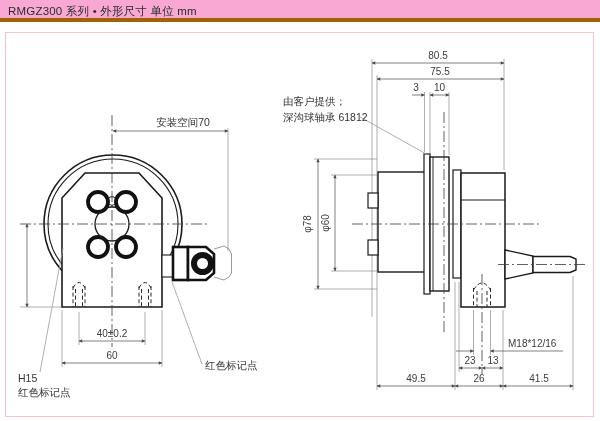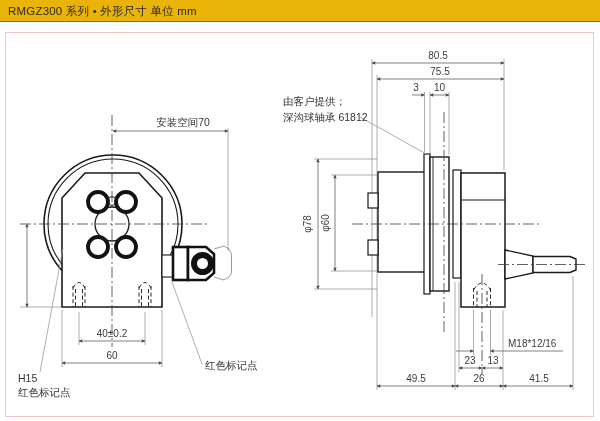--- a/index.html
+++ b/index.html
@@ -1,19 +1,19 @@
 <!DOCTYPE html>
 <html><head>
 <meta charset="utf-8">
 <style>
   html,body{margin:0;padding:0;background:#fff;}
   .page{position:relative;width:600px;height:421px;background:#fff;overflow:hidden;
         font-family:"Liberation Sans","DejaVu Sans",sans-serif;}
-  .titlebar{position:absolute;left:0;top:0;width:600px;height:22px;background:#eab308;
-            border-bottom:1px solid #a16207;box-sizing:border-box;}
+  .titlebar{position:absolute;left:0;top:0;width:600px;height:22px;background:#f9a8d4;
+            border-bottom:4px solid #a16207;box-sizing:border-box;}
   .titlebar span{position:absolute;left:8px;top:4px;font-size:11.5px;color:#2b2b2b;
                  letter-spacing:.2px;font-weight:500;}
   .frame{position:absolute;left:5px;top:32px;width:589px;height:385px;background:#fff;
          border:1px solid #f2c6c6;box-sizing:border-box;}
   svg{position:absolute;left:0;top:0;}
   svg text{font-family:"Liberation Sans","DejaVu Sans",sans-serif;fill:#3c3c3c;}
   .lbl{font-size:10.5px;fill:#333;}
   .dim{font-size:10px;}
   .outline{fill:#fff;stroke:#1a1a1a;stroke-width:1.4;}
   .thin{fill:none;stroke:#1a1a1a;stroke-width:1.1;}

